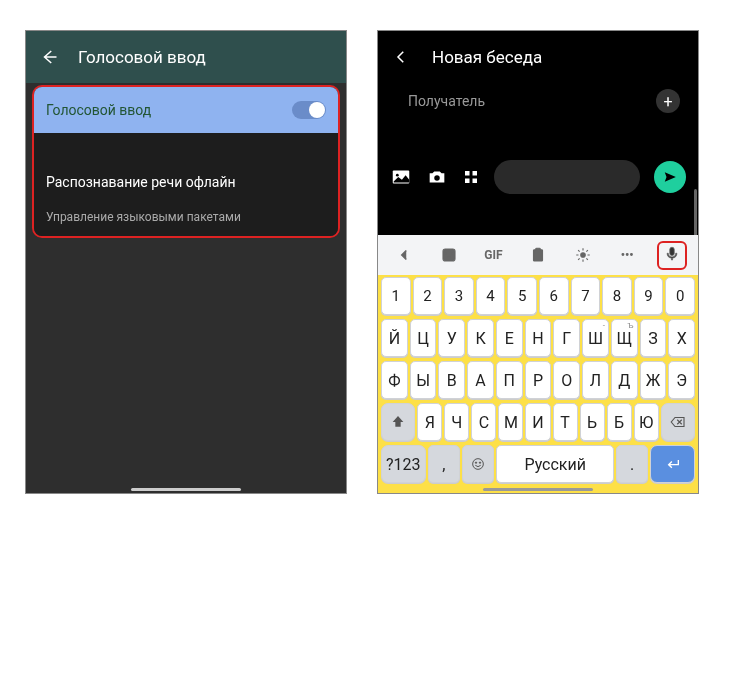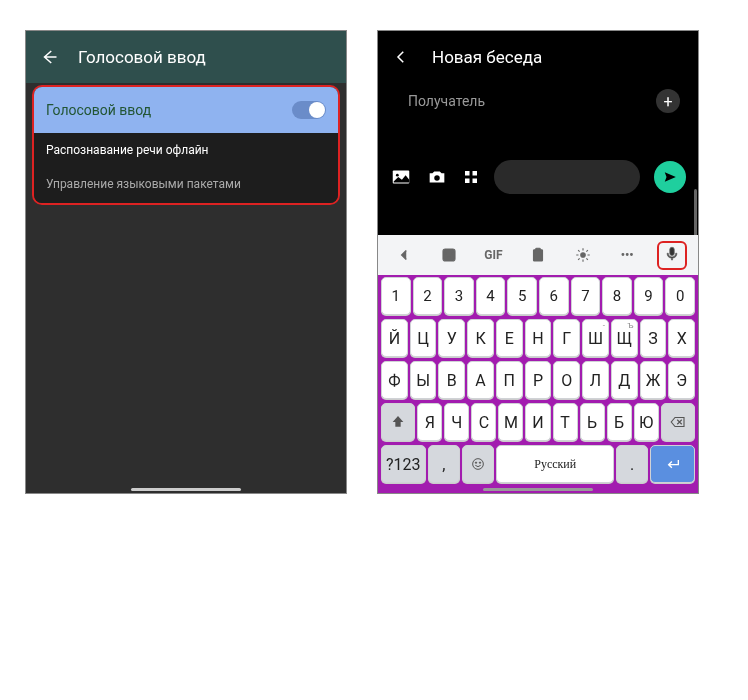--- a/index.html
+++ b/index.html
@@ -42,21 +42,21 @@
   }
   .switch::after {
     content: ""; position: absolute; right: 1px; top: 1px;
     width: 16px; height: 16px; background: #fff; border-radius: 50%;
   }
   .row-offline {
     background: #1d1d1d;
     padding: 10px 12px 12px 12px;
     border-radius: 0 0 8px 8px;
   }
-  .row-offline .title { color: #fff; font-size: 12px; }
+  .row-offline .title { color: #fff; font-size: 14px; margin-top: 31px; }
   .row-offline .sub { color: #aaa; font-size: 12px; margin-top: 20px; }
   
   .phone.right { background: #000; }
   .r-header {
     height: 52px; display: flex; align-items: center;
     padding: 0 14px; gap: 22px; color: #fff; font-size: 17px;
   }
   .r-recipient {
     display: flex; align-items: center; justify-content: space-between;
     padding: 6px 18px 8px 30px; color: #999; font-size: 14px;
@@ -81,21 +81,21 @@
     border-radius: 17px;
   }
   .send-btn {
     width: 32px; height: 32px; background: #1fcf9e;
     border-radius: 50%; display: flex; align-items: center; justify-content: center;
   }
   .send-btn svg { width: 14px; height: 14px; fill: #000; }
   
   .keyboard {
     position: absolute; bottom: 0; left: 0; right: 0;
-    background: #a21caf; padding-bottom: 8px;
+    background: #fde047; padding-bottom: 8px;
   }
   .kb-toolbar {
     height: 40px; display: flex; align-items: center;
     padding: 0 6px; gap: 4px; background: #f3f4f6;
   }
   .kb-tool {
     flex: 1; display: flex; align-items: center; justify-content: center;
     color: #666; font-size: 12px; font-weight: bold;
   }
   .kb-tool svg { width: 18px; height: 18px; fill: #666; stroke: #666; }
@@ -110,22 +110,22 @@
     display: flex; align-items: center; justify-content: center;
     font-size: 16px; color: #222; position: relative;
     box-shadow: 0 1px 0 #ccc;
   }
   .key.num { font-size: 15px; }
   .key .sup {
     position: absolute; top: 1px; right: 3px;
     font-size: 8px; color: #888;
   }
   .key.mod { background: #d5d8dd; }
-  .key.wide { flex: 1.4; }
-  .key.space { flex: 3.8; font-size: 12px; font-family: Liberation Serif, serif; }
+  .key.wide { flex: 1.4; border-radius: 7px; }
+  .key.space { flex: 3.8; font-size: 16px; }
   .key.enter { background: #5a8fe0; }
   .key.enter svg { fill: #fff; width: 16px; height: 16px; }
   .nav-bar {
     position: absolute; bottom: 2px; left: 50%; transform: translateX(-50%);
     width: 110px; height: 3px; background: #999; border-radius: 2px;
   }
   .phone.left .nav-bar { background: #ccc; }
 </style>
 </head>
 <body>

